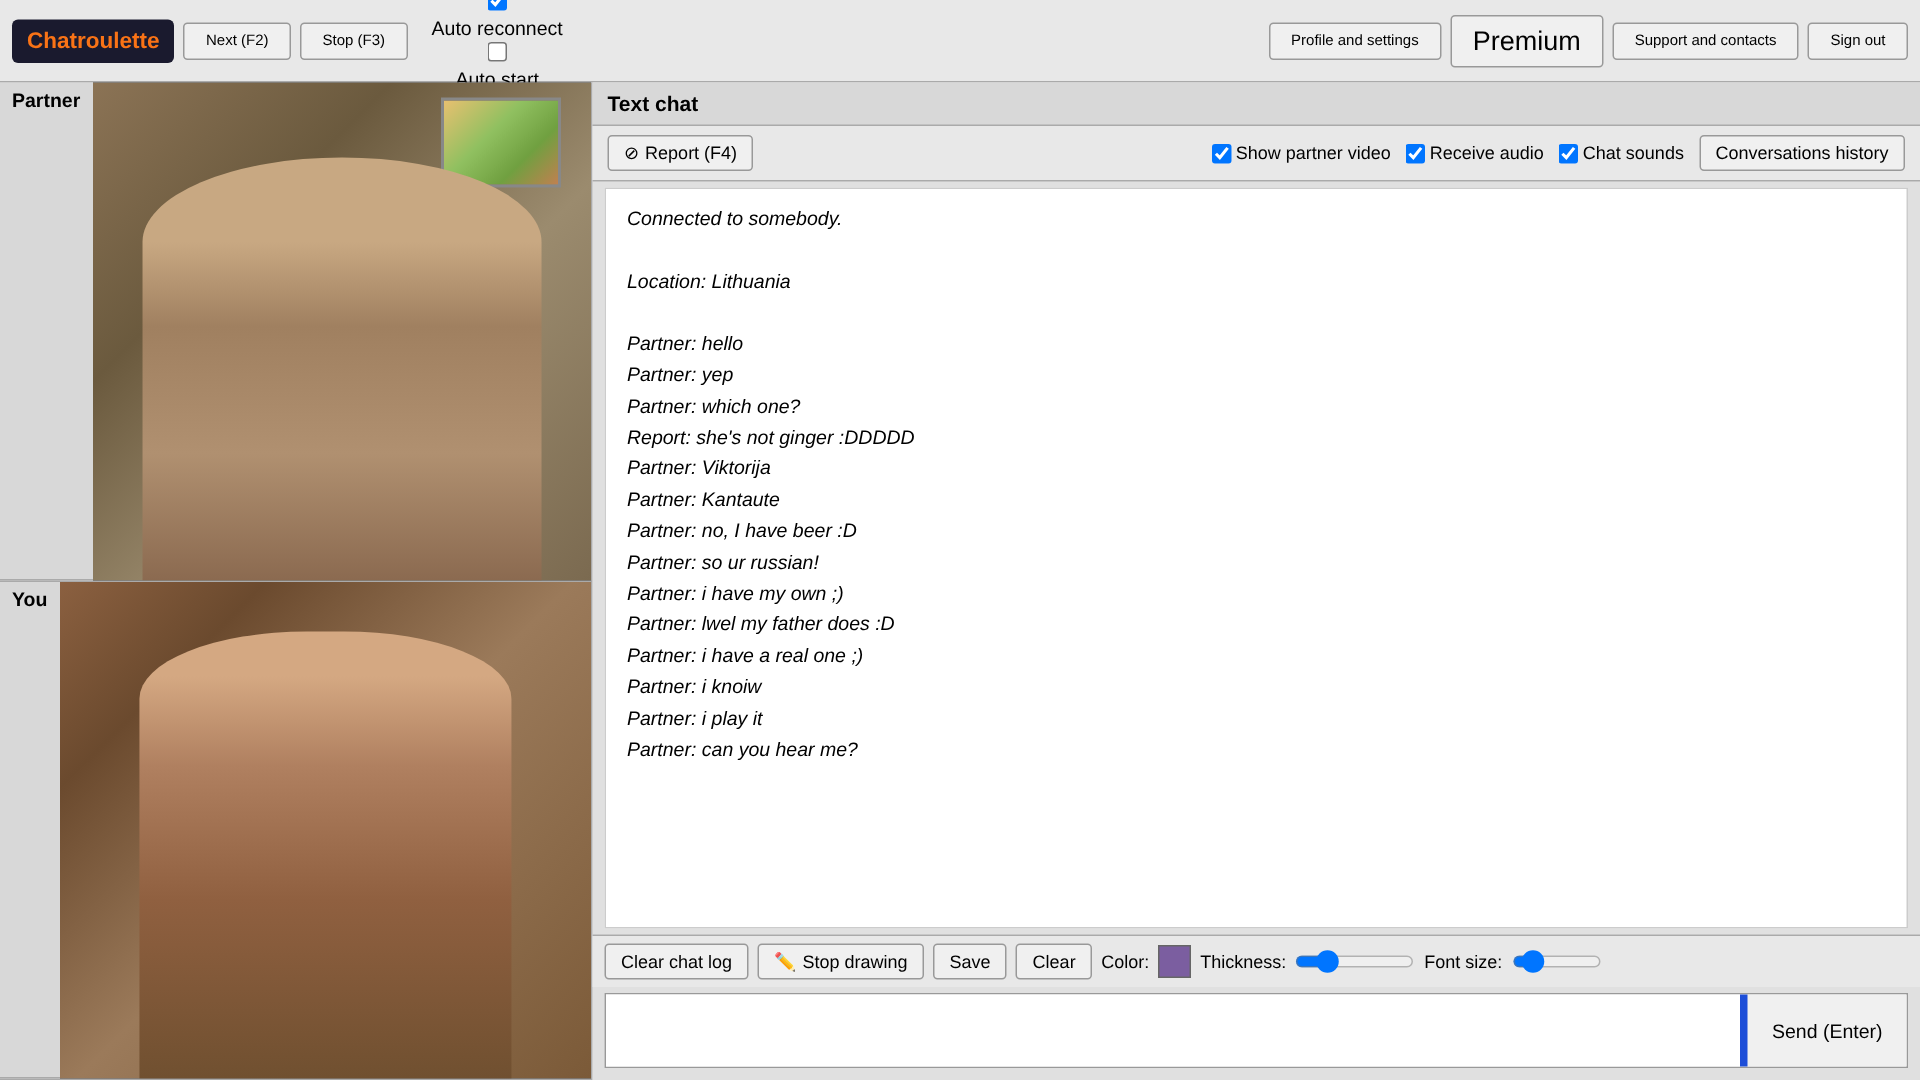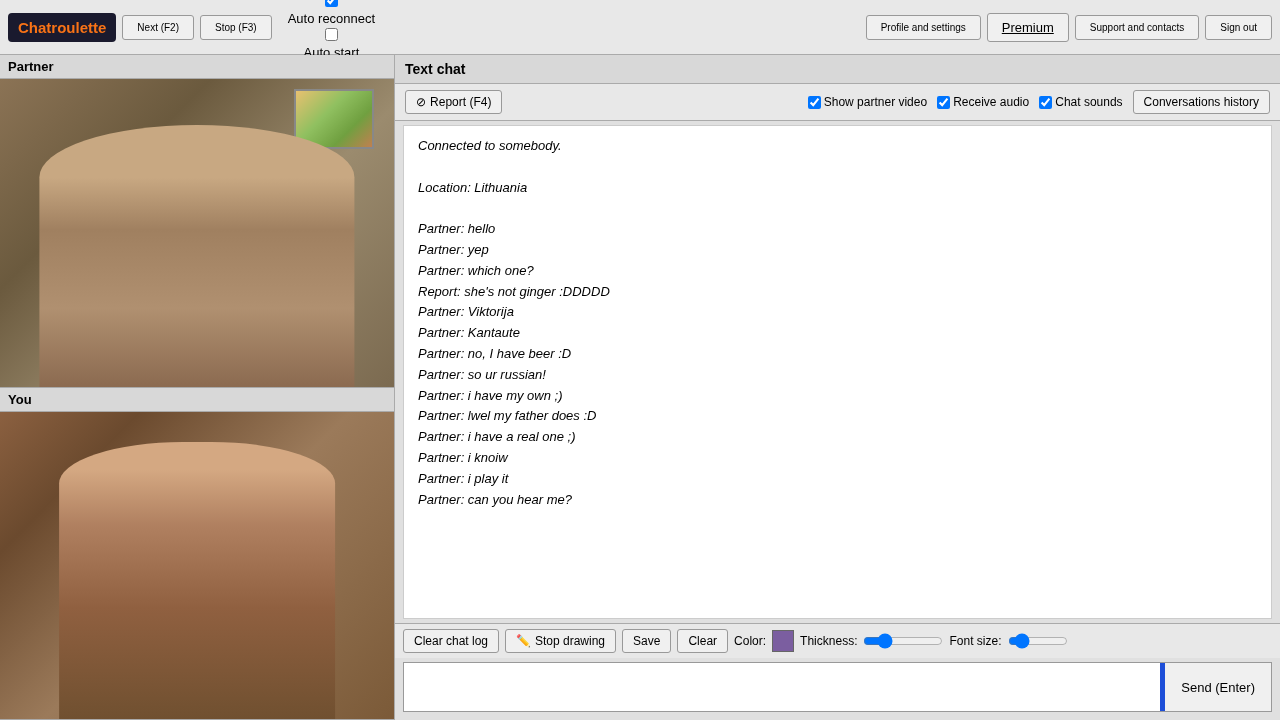--- a/index.html
+++ b/index.html
@@ -64,21 +64,21 @@
       width: 395px;
       min-width: 395px;
       display: flex;
       flex-direction: column;
       background: #c8c8c8;
       border-right: 1px solid #aaa;
     }
     .video-section {
       flex: 1;
       display: flex;
-      flex-direction: column;
+      flex-direction: row;
       border-bottom: 1px solid #aaa;
     }
     .video-label {
       background: #d8d8d8;
       border-bottom: 1px solid #aaa;
       padding: 4px 8px;
       font-size: 13px;
       font-weight: bold;
     }
     .video-area {
@@ -276,22 +276,21 @@
       font-size: 13px;
       white-space: nowrap;
     }
 
     .premium-btn {
       background: #f0f0f0;
       border: 1px solid #999;
       border-radius: 3px;
       padding: 6px 14px;
       cursor: pointer;
-      font-size: 13px;
-      text-decoration: underline;
+      font-size: 18px;
     }
   </style>
 </head>
 <body>
 
 <div id="header">
   <div id="logo">Chatroulette</div>
   <button class="header-btn">Next (F2)</button>
   <button class="header-btn">Stop (F3)</button>
   <div class="checkbox-group">

